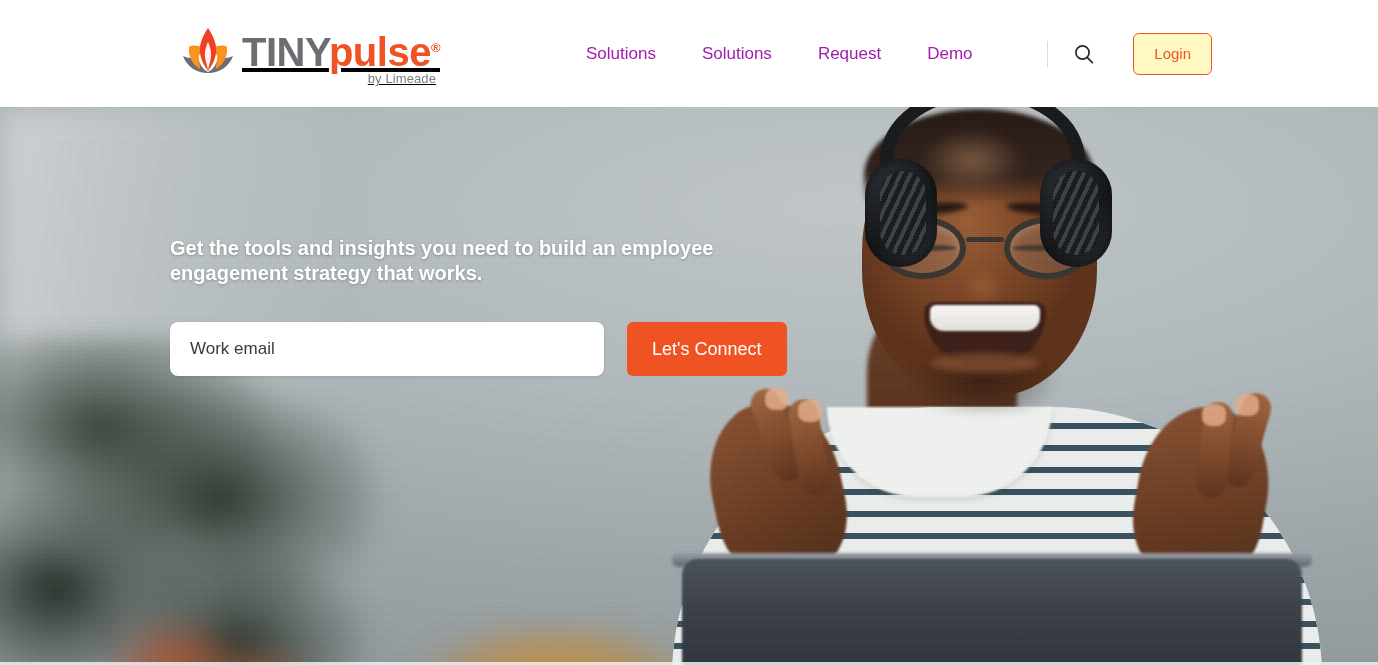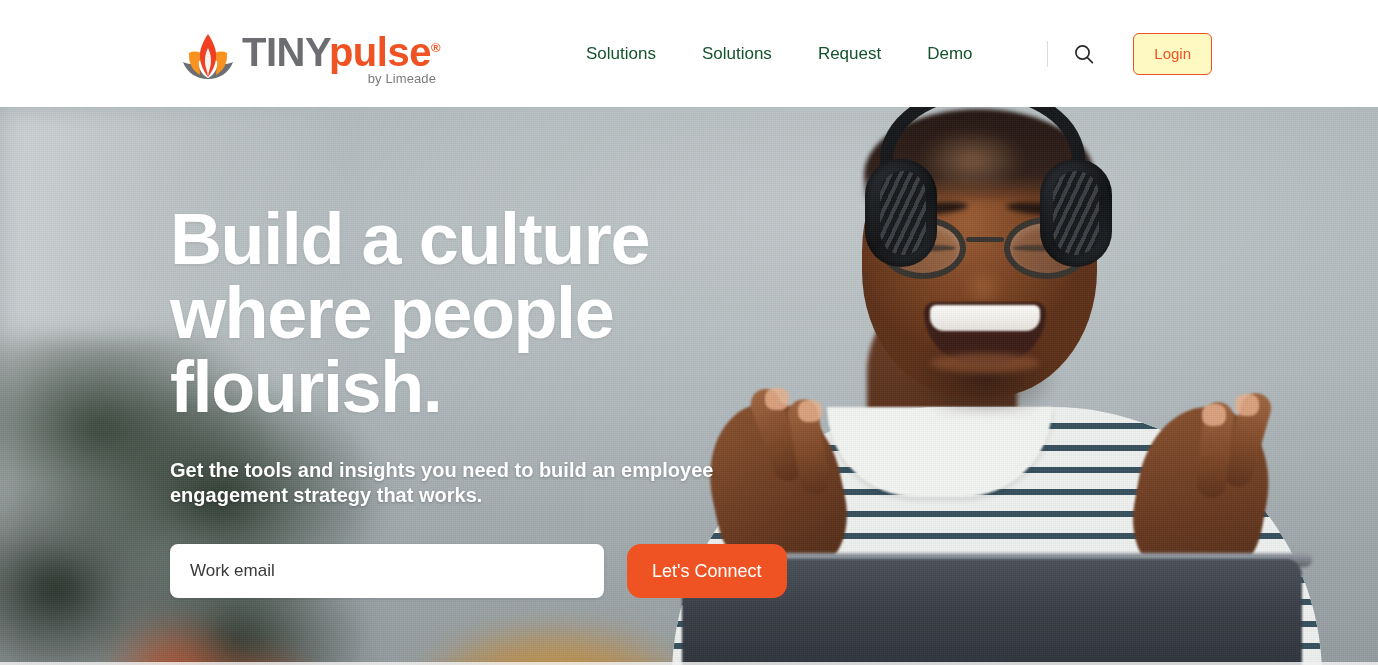--- a/index.html
+++ b/index.html
@@ -14,33 +14,33 @@
   
   .header {
     position:absolute; top:0; left:0; width:1378px; height:107px;
     background:#ffffff; z-index:40;
   }
   .header-inner {
     position:relative; width:1378px; height:107px;
   }
 
   
-  .logo { position:absolute; left:180px; top:24px; display:flex; align-items:flex-end; height:58px; }
+  .logo { position:absolute; left:180px; top:24px; display:flex; align-items:flex-start; height:58px;text-decoration:underline; }
   .logo-mark { width:56px; height:50px; position:relative; margin-top:2px; }
   .logo-type { margin-left:6px; position:relative; top:4px; }
   .logo-words { font-size:40px; line-height:40px; font-weight:700; letter-spacing:-0.5px; white-space:nowrap; }
   .logo-tiny { color:#6d6e71; font-weight:700; }
   .logo-pulse { color:#f05323; font-weight:700; }
   .logo-reg { font-size:13px; color:#f05323; vertical-align:super; font-weight:700; }
   .logo-sub { font-size:13px; color:#7a7c7f; text-align:right; margin-top:-1px; letter-spacing:0.1px; padding-right:4px; }
 
   
   .nav { position:absolute; left:586px; top:0; height:107px; display:flex; align-items:center; gap:0; }
   .nav-item {
-    font-size:17px; color:#14532d; padding:0 0; margin-right:46px;
+    font-size:17px; color:#a21caf; padding:0 0; margin-right:46px;
     cursor:pointer; white-space:nowrap; font-weight:400;
   }
   .nav-item:last-of-type { margin-right:0; }
   .nav-divider { width:1px; height:26px; background:#d9dbdd; margin:0 24px 0 28px; }
   .search-btn {
     width:24px; height:24px; display:flex; align-items:center; justify-content:center; cursor:pointer;
   }
   .search-btn svg { display:block; }
 
   .header-actions { position:absolute; right:166px; top:0; height:107px; display:flex; align-items:center; gap:24px; }
@@ -268,21 +268,21 @@
     margin-top:34px; max-width:580px; text-shadow:0 1px 3px rgba(0,0,0,0.25);
   }
   .hero-form { display:flex; gap:23px; margin-top:36px; }
   .email-field {
     width:434px; height:54px; border-radius:8px; border:none; outline:none;
     background:#fff; padding:0 20px; font-size:17px; color:#2b2b2b;
     font-family:inherit; box-shadow:0 1px 3px rgba(0,0,0,0.12);
   }
   .email-field::placeholder { color:#3a3a3a; opacity:1; }
   .btn-connect {
-    height:54px; padding:0 25px; border:none; border-radius:14px;
+    height:54px; padding:0 25px; border:none; border-radius:6px;
     background:#f05323; color:#fff; font-size:18px; cursor:pointer;
     font-family:inherit; white-space:nowrap;
   }
   .bottom-edge {
     position:absolute; left:0; bottom:0; width:1378px; height:3px;
     background:rgba(240,240,240,0.85); z-index:25;
   }
 </style>
 </head>
 <body>
@@ -380,21 +380,20 @@
         <div class="nail c"></div>
         <div class="nail d"></div>
         <div class="laptop-lip"></div>
         <div class="laptop"></div>
       </div>
 
       <div class="grain"></div>
     </div>
 
     <div class="hero-content">
-      <h1 class="hero-title">Build a culture where people flourish.</h1>
       <p class="hero-sub">Get the tools and insights you need to build an employee engagement strategy that works.</p>
       <form class="hero-form">
         <input class="email-field" type="text" placeholder="Work email" style="">
         <button class="btn-connect">Let's Connect</button>
       </form>
     </div>
 
     <div class="bottom-edge"></div>
   </section>
 

